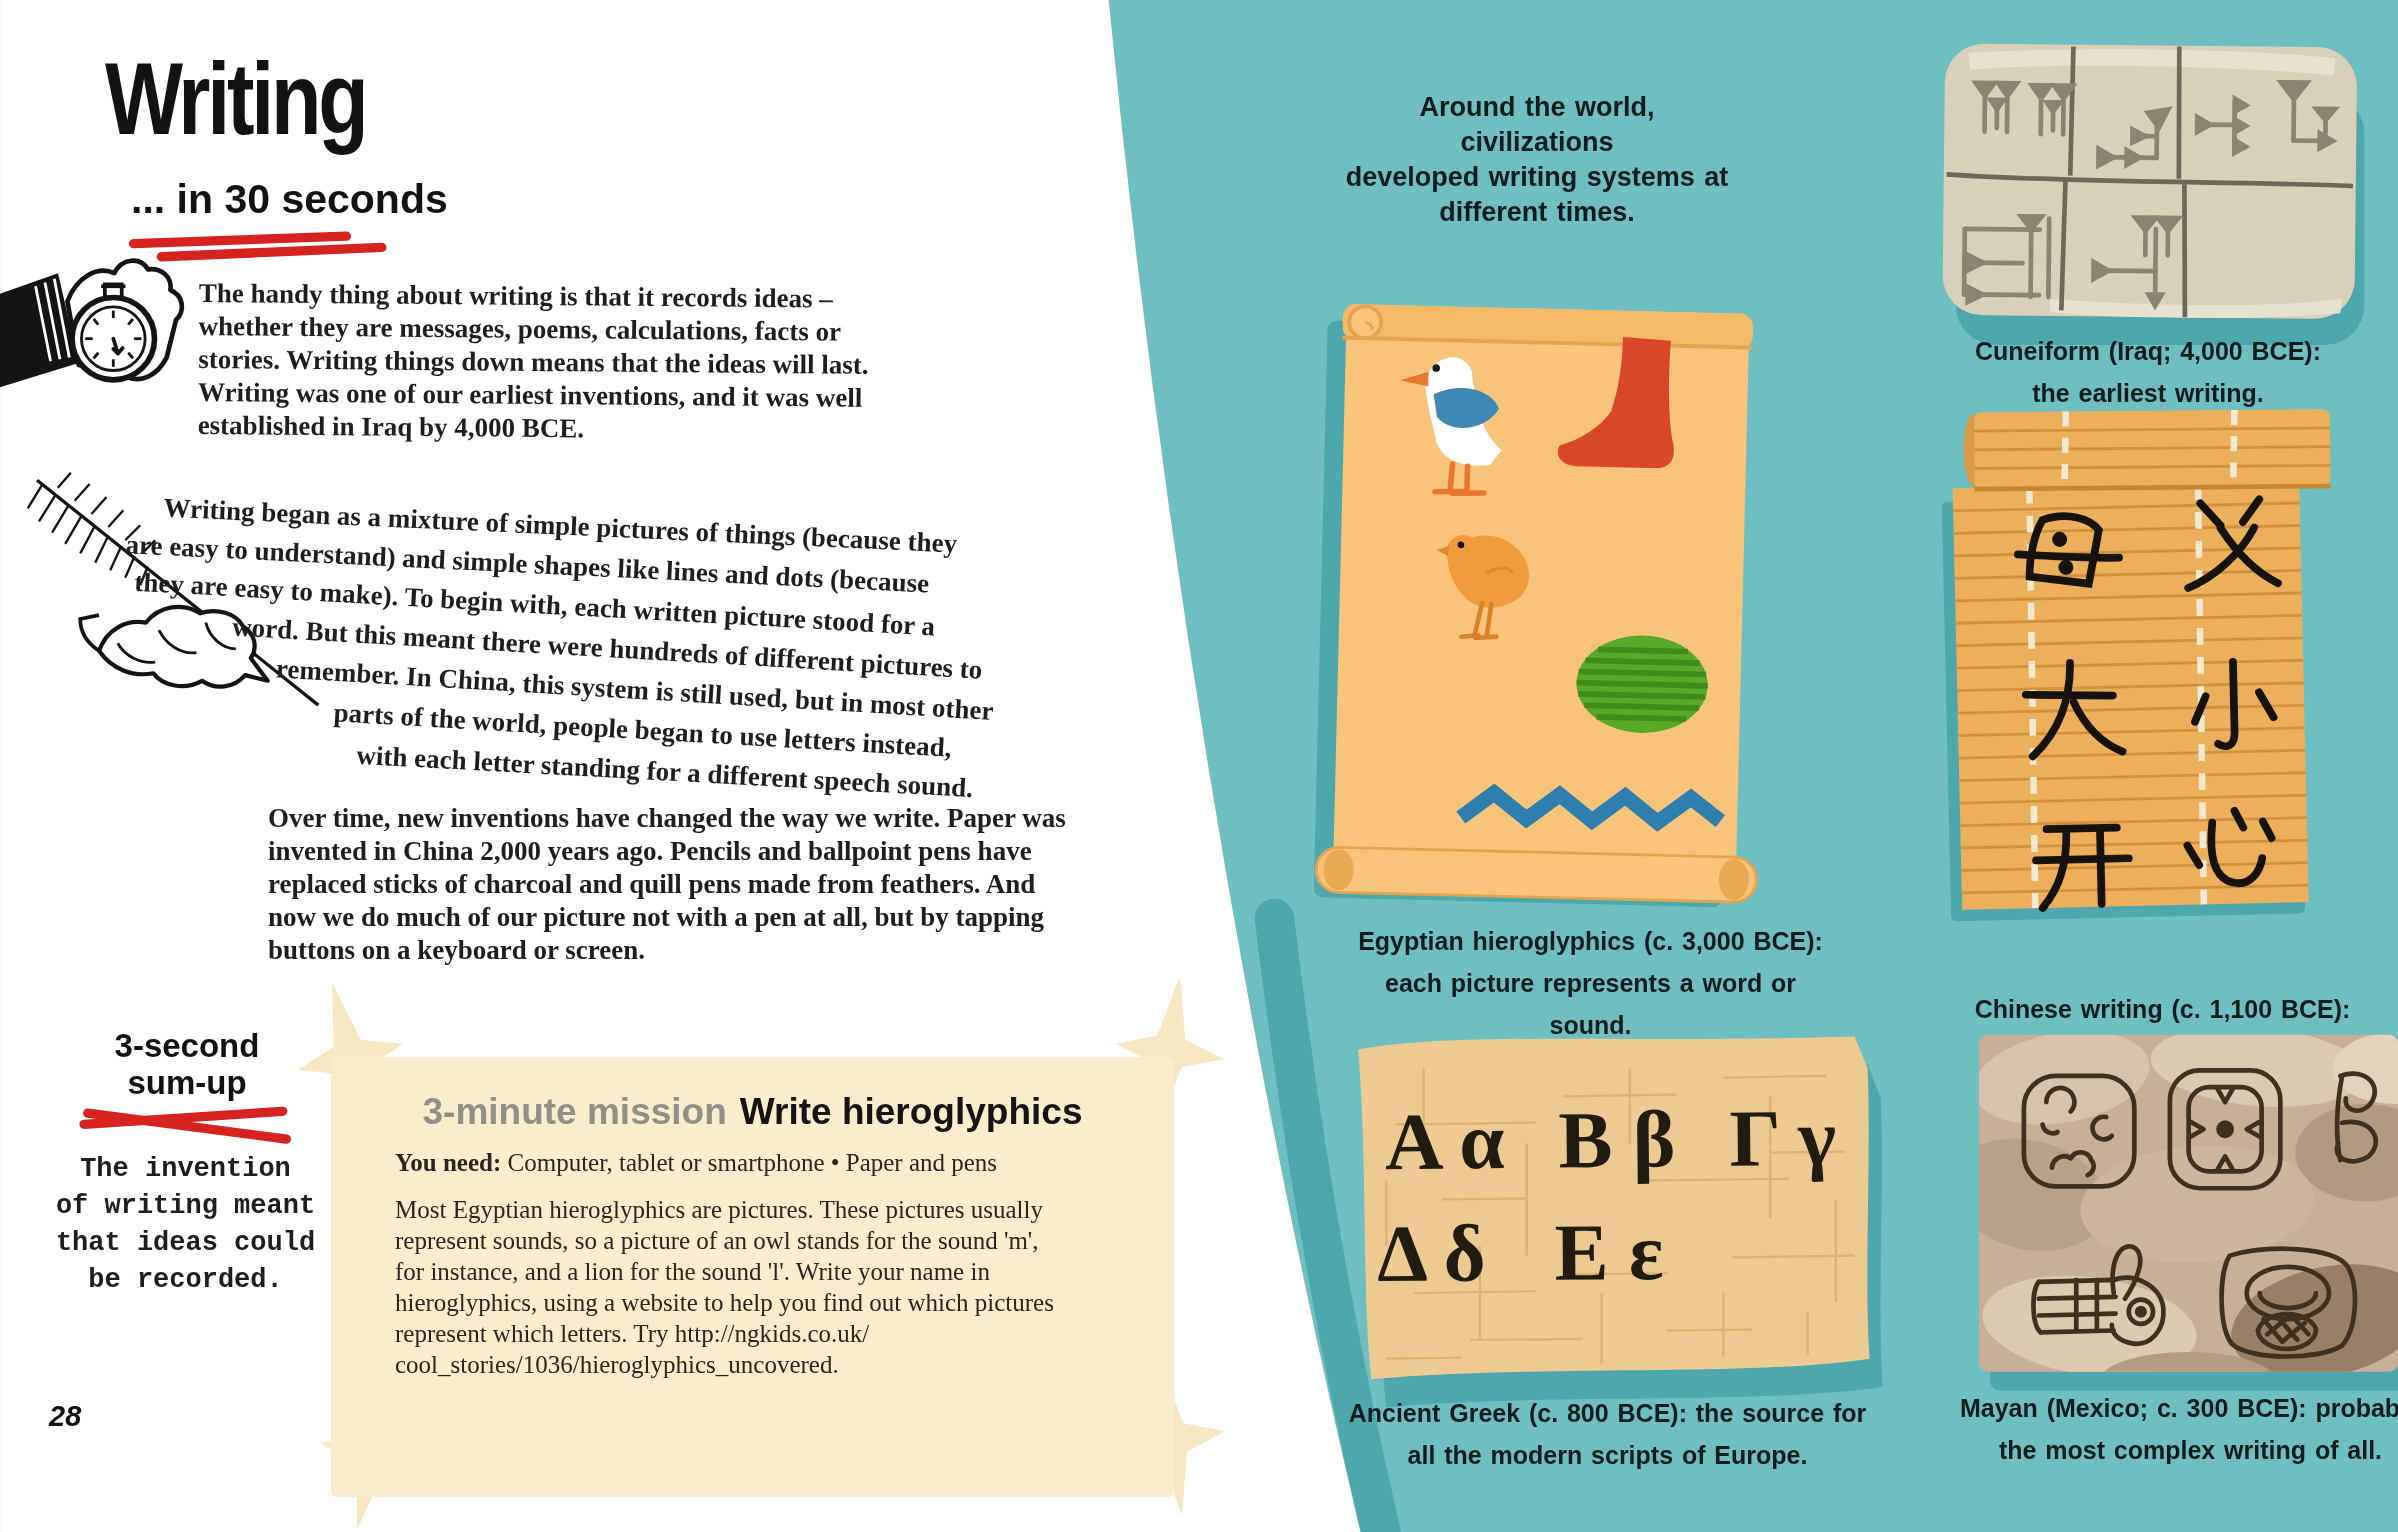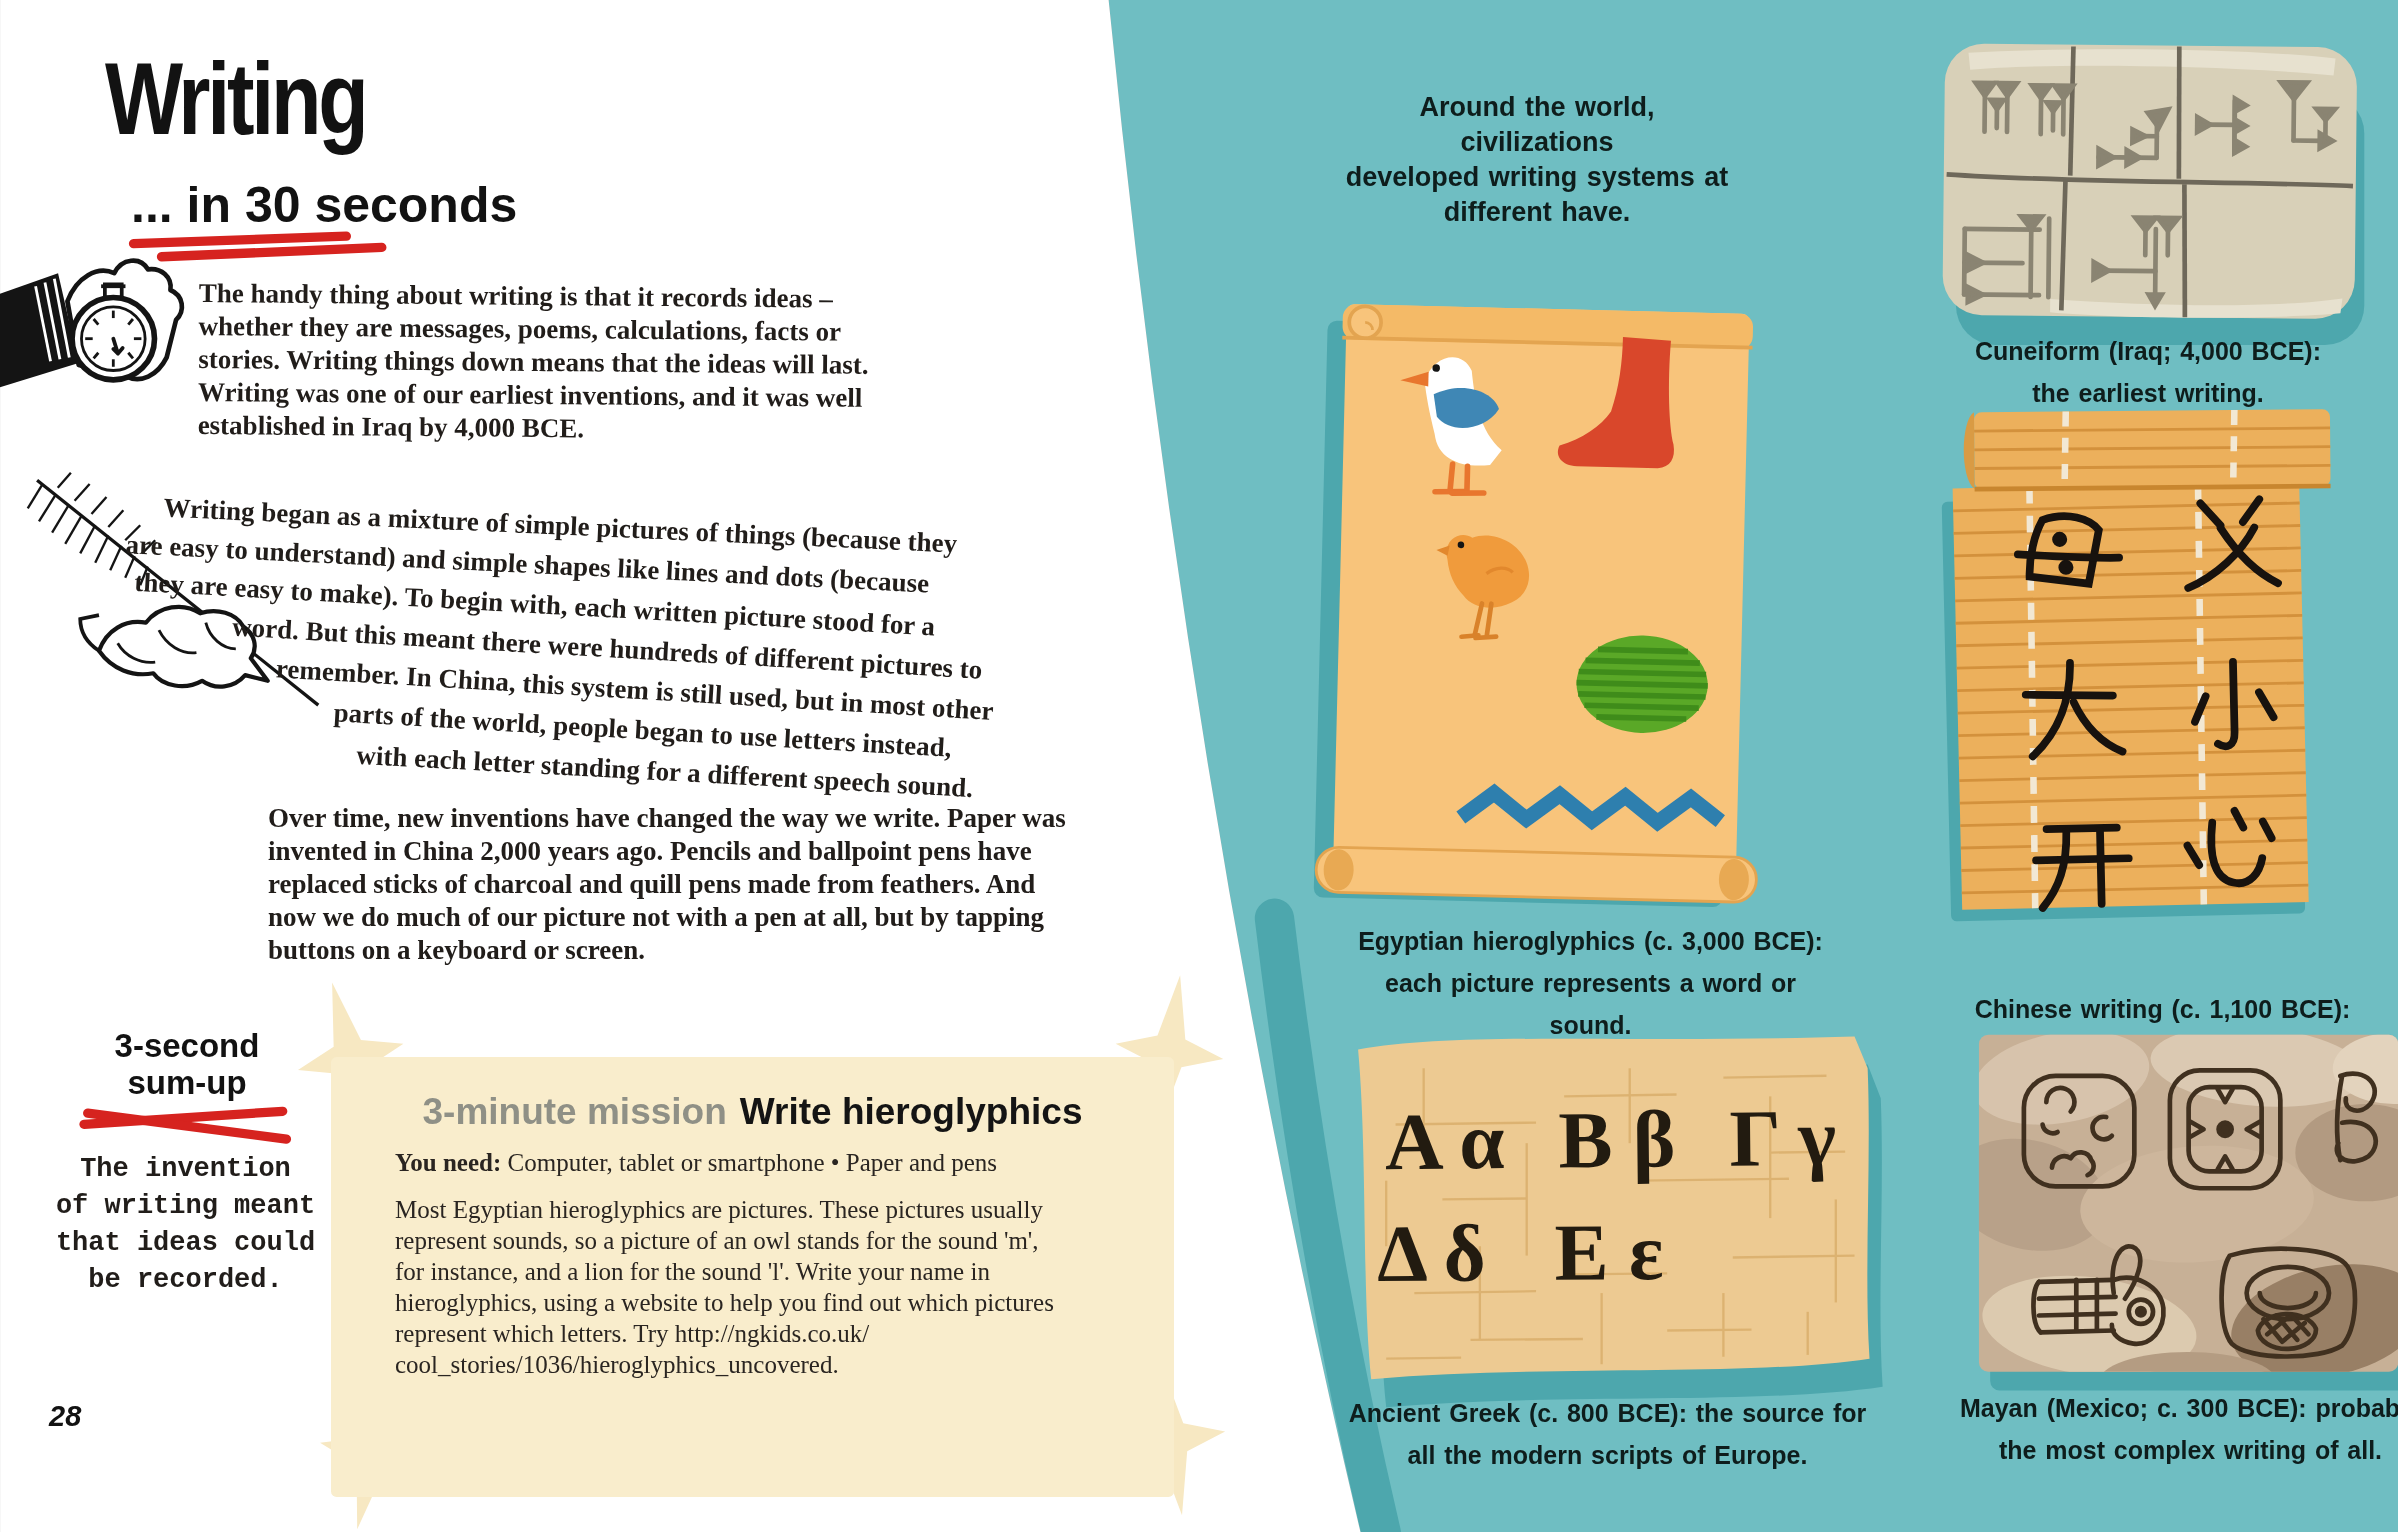--- a/index.html
+++ b/index.html
@@ -4,21 +4,21 @@
 <style>
   html,body{margin:0;padding:0;background:#888;}
   .page{position:relative;width:2399px;height:1533px;background:#a3a3a3;overflow:hidden;
         font-family:"Liberation Sans",sans-serif;color:#1c1917;}
   .abs{position:absolute;}
   .nowrap{white-space:nowrap;}
 
   
   .title{left:105px;top:41px;font-size:94px;font-weight:bold;letter-spacing:-3.7px;
          transform:scaleX(.88) scaleY(1.08);transform-origin:left top;color:#121212;}
-  .subtitle{left:131px;top:176px;font-size:50px;font-weight:bold;letter-spacing:0px;color:#121212;}
+  .subtitle{left:131px;top:176px;font-size:41px;font-weight:bold;letter-spacing:0px;color:#121212;}
   .bodytext{font-family:"Liberation Serif","DejaVu Serif",serif;font-weight:600;
             font-size:27px;line-height:33px;color:#211d1a;}
   .para1{left:199px;top:277px;transform:rotate(.5deg);transform-origin:left top;}
   .wavy{left:129px;top:482px;transform:rotate(3.1deg);transform-origin:left top;line-height:40px;}
   .wavy .wl:nth-child(1){margin-left:36px;transform:rotate(-.5deg);}
   .wavy .wl:nth-child(2){margin-left:0px;transform:rotate(-.3deg);}
   .wavy .wl:nth-child(3){margin-left:11.2px;transform:rotate(.1deg);}
   .wavy .wl:nth-child(4){margin-left:111px;transform:rotate(.2deg);}
   .wavy .wl:nth-child(5){margin-left:157px;transform:rotate(.3deg);}
   .wavy .wl:nth-child(6){margin-left:217px;transform:rotate(.2deg);}
@@ -190,21 +190,21 @@
       <div class="nowrap">for instance, and a lion for the sound 'l'. Write your name in</div>
       <div class="nowrap">hieroglyphics, using a website to help you find out which pictures</div>
       <div class="nowrap">represent which letters. Try http://ngkids.co.uk/</div>
       <div class="nowrap">cool_stories/1036/hieroglyphics_uncovered.</div>
     </div>
   </div>
 
   <div class="abs teal-intro">
     <div>Around the world, civilizations</div>
     <div>developed writing systems at</div>
-    <div>different have.</div>
+    <div>different times.</div>
   </div>
 
   <svg class="abs" style="left:1911px;top:19px" width="487" height="403" viewBox="0 0 520 430">
     <rect x="48" y="80" width="436" height="268" rx="42" fill="#4da7ad"></rect>
     <g transform="rotate(.6 255 170)">
       <rect x="35" y="28" width="440" height="290" rx="42" fill="#d8d0b8"></rect>
       <path d="M60,38 C180,30 360,30 452,40 L450,58 C330,48 140,48 62,56 Z" fill="#e7e1cf"></path>
       <path d="M150,300 C280,308 400,306 462,296 L460,312 C380,320 220,320 150,314 Z" fill="#e7e1cf"></path>
       <g stroke="#6e685a" stroke-width="5" fill="none">
         <path d="M172,30 L170,168"></path>

